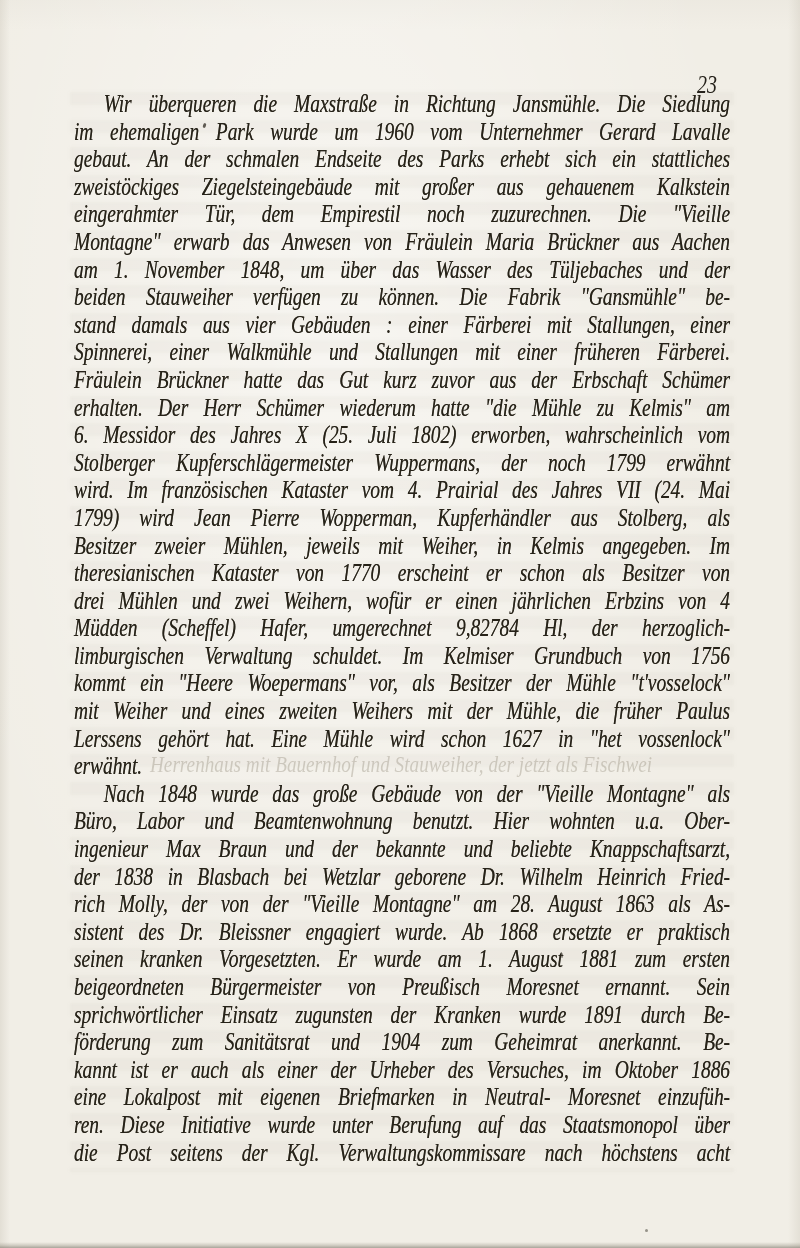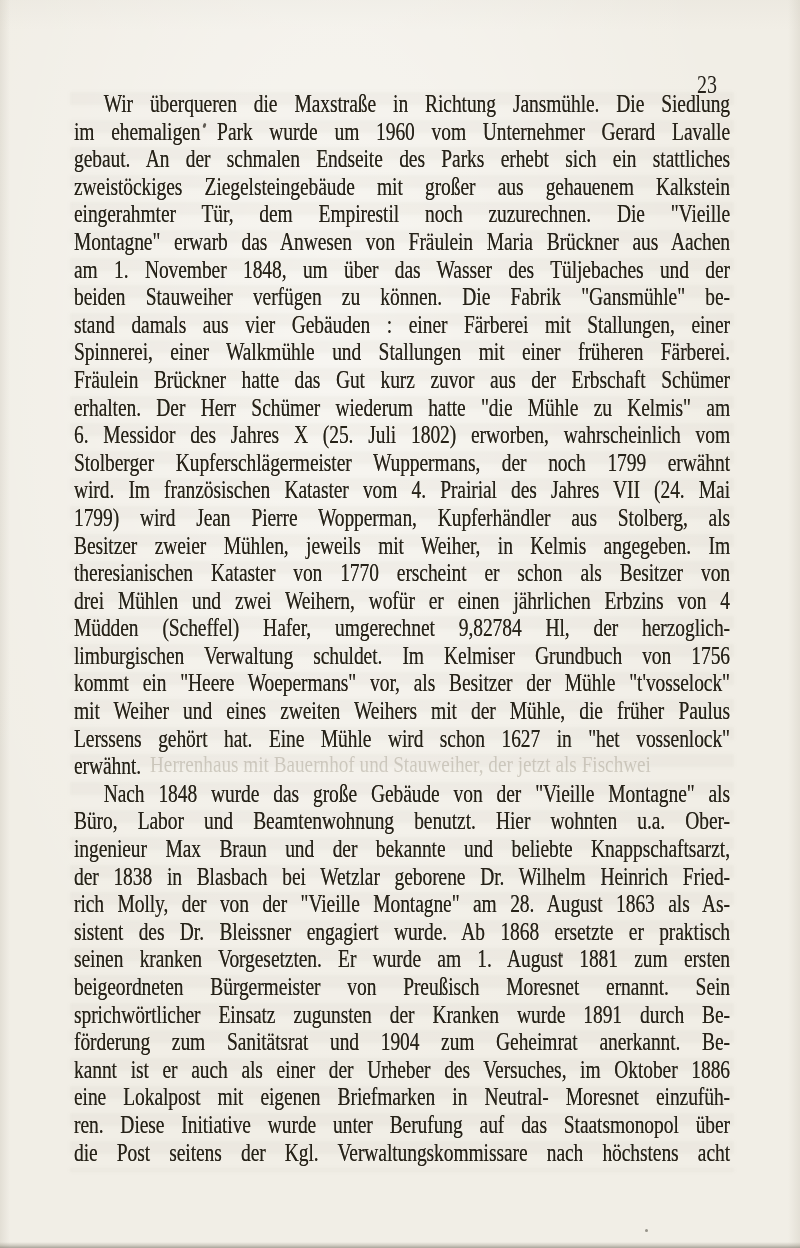--- a/index.html
+++ b/index.html
@@ -11,20 +11,21 @@
   .page {
     position: relative;
     width: 800px; height: 1248px;
     background-color: #f1eee6;
     background-image:
       radial-gradient(ellipse at 42% 28%, rgba(255,255,255,0.45), rgba(255,255,255,0) 62%),
       linear-gradient(90deg, rgba(193,187,173,0.30) 0px, rgba(193,187,173,0) 10px,
                       rgba(193,187,173,0) 788px, rgba(193,187,173,0.28) 800px),
       linear-gradient(180deg, rgba(205,200,188,0.12) 0px, rgba(205,200,188,0) 30px);
     overflow: hidden;
+    font-style: italic;
   }
   
   .ghost-overlay {
     position: absolute;
     left: 70px; top: 92px; width: 664px; height: 1080px;
     background: repeating-linear-gradient(180deg,
       rgba(152,142,120,0.055) 0px, rgba(152,142,120,0.055) 13px,
       rgba(152,142,120,0) 13px, rgba(152,142,120,0) 27.6px);
     filter: blur(1.5px);
     pointer-events: none;

